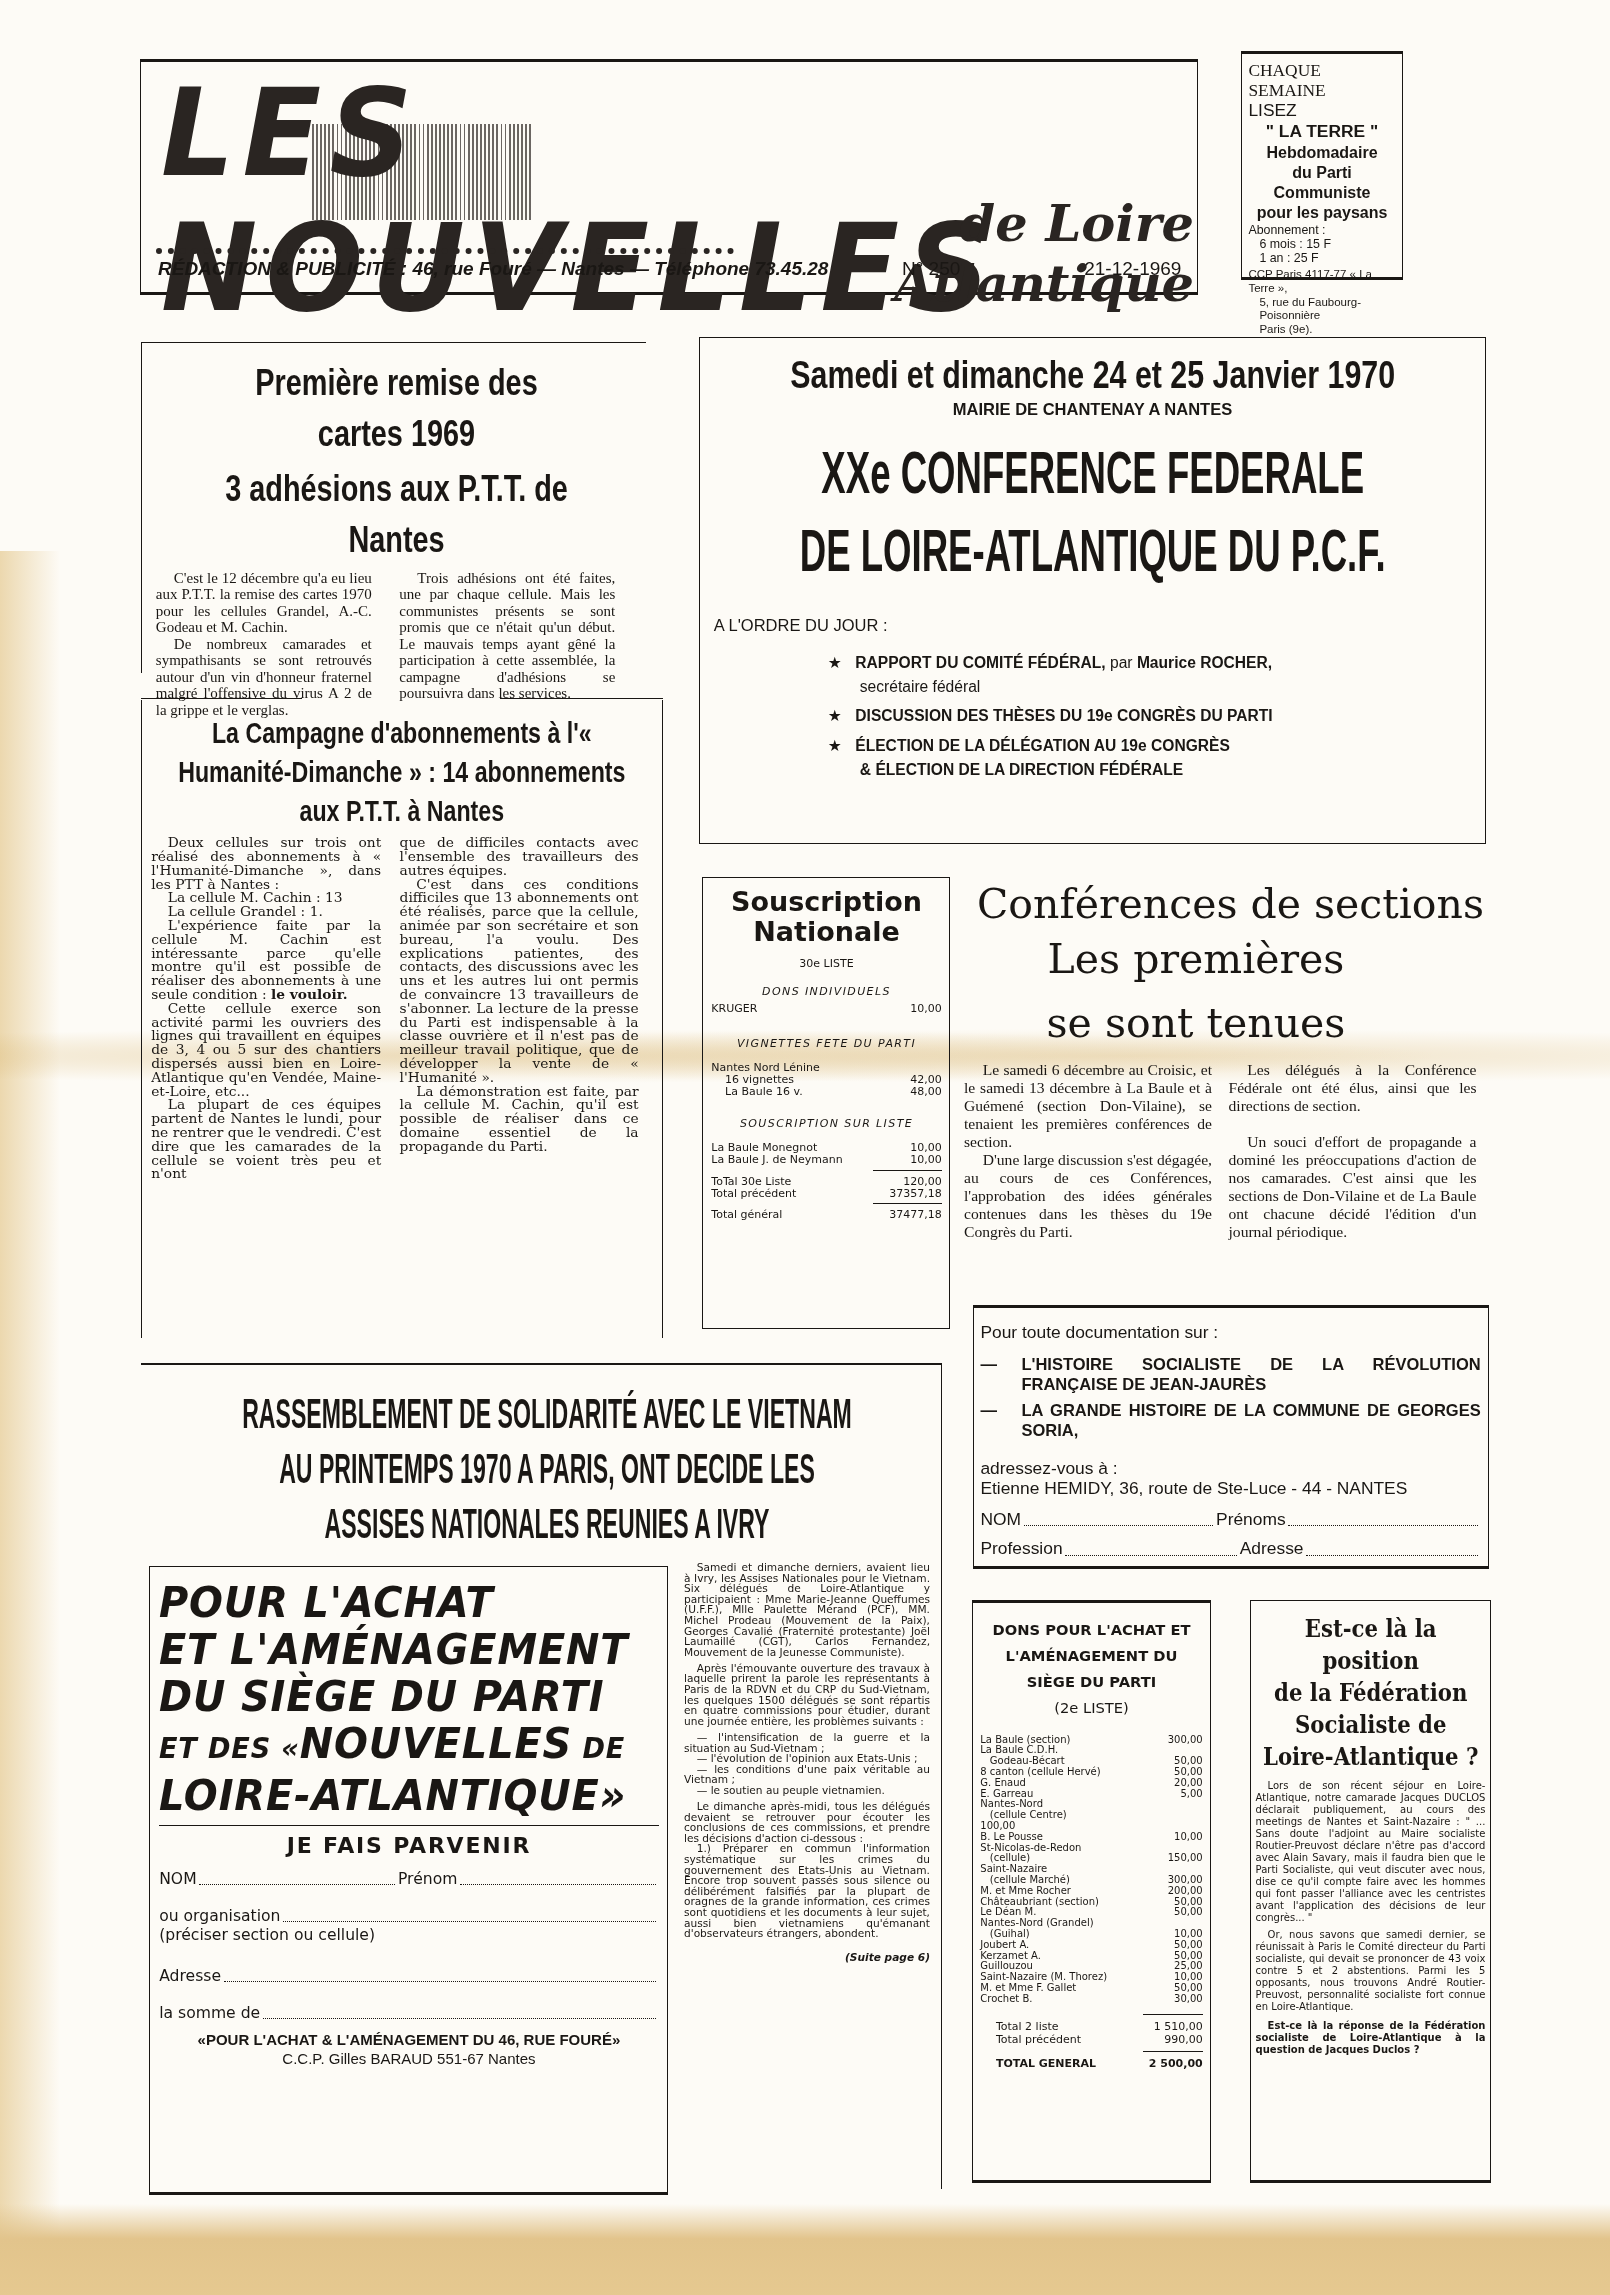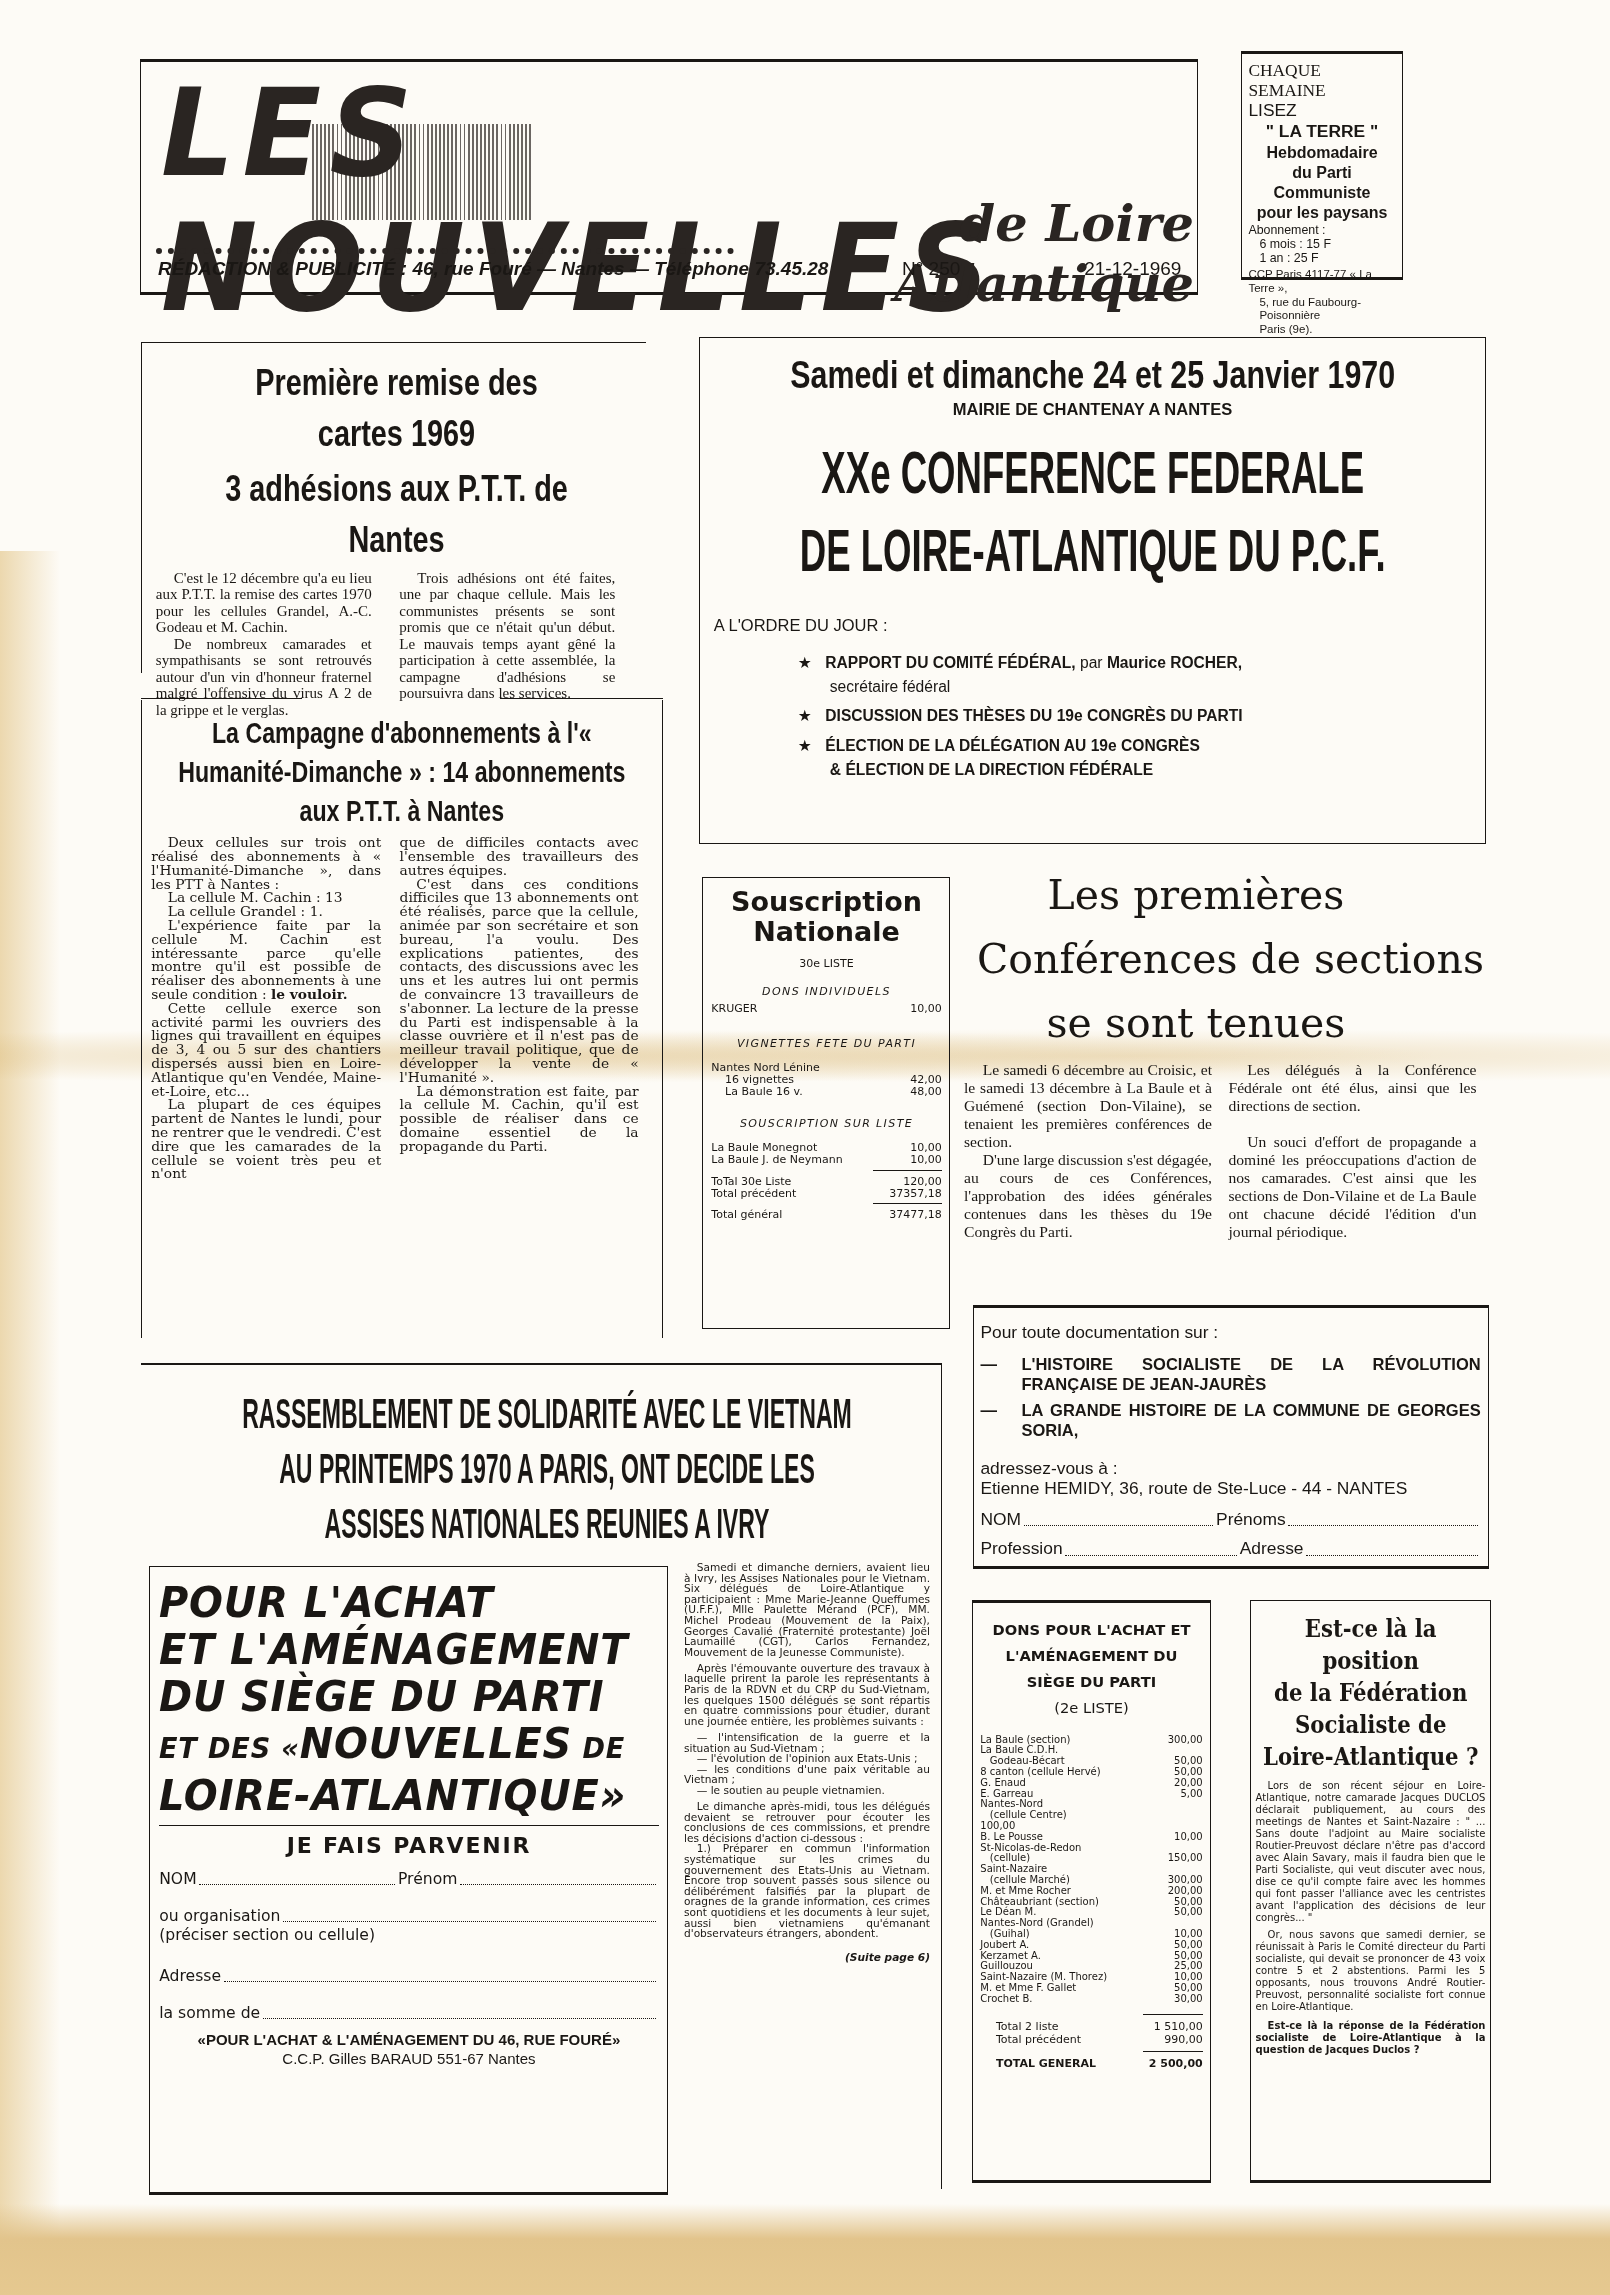--- a/index.html
+++ b/index.html
@@ -131,21 +131,21 @@
     </div>
   </div>
 </div>
 
 <div class="box" style="left:699px; top:337px; width:787px; height:507px; padding:13.8px 13.8px 0 13.8px;">
   <div class="center sans" style="font-size:38px; font-weight:bold; line-height:46px; transform:scaleX(0.8); transform-origin:center; margin:0 -46px;">Samedi et dimanche 24 et 25 Janvier 1970</div>
   <div class="center sans" style="font-size:16.5px; font-weight:bold; line-height:23px;">MAIRIE DE CHANTENAY A NANTES</div>
   <div class="center cond" style="font-size:59px; font-weight:bold; line-height:69px; margin-top:18.4px; transform:scaleX(0.62); transform-origin:center; margin-left:-138px; margin-right:-138px;">XXe CONFERENCE FEDERALE</div>
   <div class="center cond" style="font-size:59px; font-weight:bold; line-height:69px; margin-top:9.2px; transform:scaleX(0.62); transform-origin:center; margin-left:-138px; margin-right:-138px;">DE LOIRE-ATLANTIQUE DU P.C.F.</div>
   <div class="sans" style="font-size:16.5px; line-height:23px; margin-top:27.5px;">A L'ORDRE DU JOUR :</div>
-  <div class="sans" style="margin-top:13.8px; margin-left:84px; font-size:15.6px; line-height:24px;">
+  <div class="sans" style="margin-top:13.8px; margin-left:114px; font-size:15.6px; line-height:24px;">
     <div>
       <span style="display:inline-block; width:27.5px;">★</span><b>RAPPORT DU COMITÉ FÉDÉRAL,</b><span> par </span><b>Maurice ROCHER,</b>
       <div style="padding-left:32px;">secrétaire fédéral</div>
     </div>
     <div style="margin-top:5.5px;">
       <span style="display:inline-block; width:27.5px;">★</span><b>DISCUSSION DES THÈSES DU 19e CONGRÈS DU PARTI</b>
     </div>
     <div style="margin-top:5.5px;">
       <span style="display:inline-block; width:27.5px;">★</span><b>ÉLECTION DE LA DÉLÉGATION AU 19e CONGRÈS</b>
       <div style="padding-left:32px; font-weight:bold;">&amp; ÉLECTION DE LA DIRECTION FÉDÉRALE</div>
@@ -191,22 +191,22 @@
       <span>37357,18</span>
   </div>
   <div style="margin-left:auto; width:69px; border-top:0.9px solid #1a1714; margin-top:3.7px;"></div>
   <div style="display:flex; justify-content:space-between; font-size:11px; line-height:12px; margin-top:4.6px;">
     <span>Total général</span>
       <span>37477,18</span>
   </div>
 </div>
 
 <div class="abs" style="left:964px; top:868px; width:533px;">
+  <div class="center" style="font-family:'DejaVu Serif',serif; font-size:41px; line-height:55px; margin-top:9.2px;">Conférences de sections</div>
   <div class="center" style="font-family:'DejaVu Serif',serif; font-size:41px; line-height:55px; padding-right:69px;">Les premières</div>
-  <div class="center" style="font-family:'DejaVu Serif',serif; font-size:41px; line-height:55px; margin-top:9.2px;">Conférences de sections</div>
   <div class="center" style="font-family:'DejaVu Serif',serif; font-size:41px; line-height:55px; margin-top:9.2px; padding-right:69px;">se sont tenues</div>
   <div style="display:flex; gap:16.5px; margin-top:9.2px; font-family:'Liberation Serif',serif; font-size:15.6px; line-height:18px;">
     <div class="col" style="width:248px;">
       <p class="indent">Le samedi 6 décembre au Croisic, et le samedi 13 décembre à La Baule et à Guémené (section Don-Vilaine), se tenaient les premières conférences de section.</p>
       <p class="indent">D'une large discussion s'est dégagée, au cours de ces Conférences, l'approbation des idées générales contenues dans les thèses du 19e Congrès du Parti.</p>
     </div>
     <div class="col" style="width:248px;">
       <p class="indent">Les délégués à la Conférence Fédérale ont été élus, ainsi que les directions de section.</p>
       <p class="indent" style="margin-top:18.4px;">Un souci d'effort de propagande a dominé les préoccupations d'action de nos camarades. C'est ainsi que les sections de Don-Vilaine et de La Baule ont chacune décidé l'édition d'un journal périodique.</p>
     </div>

